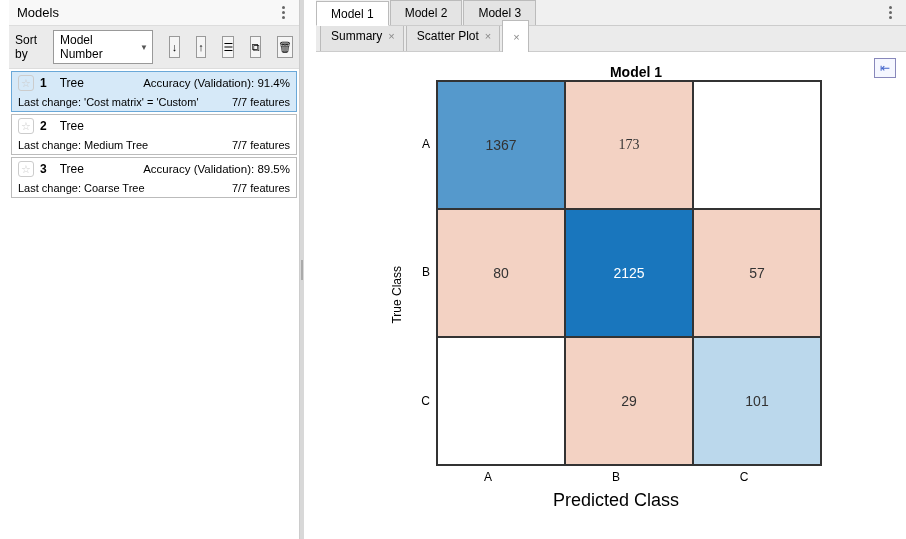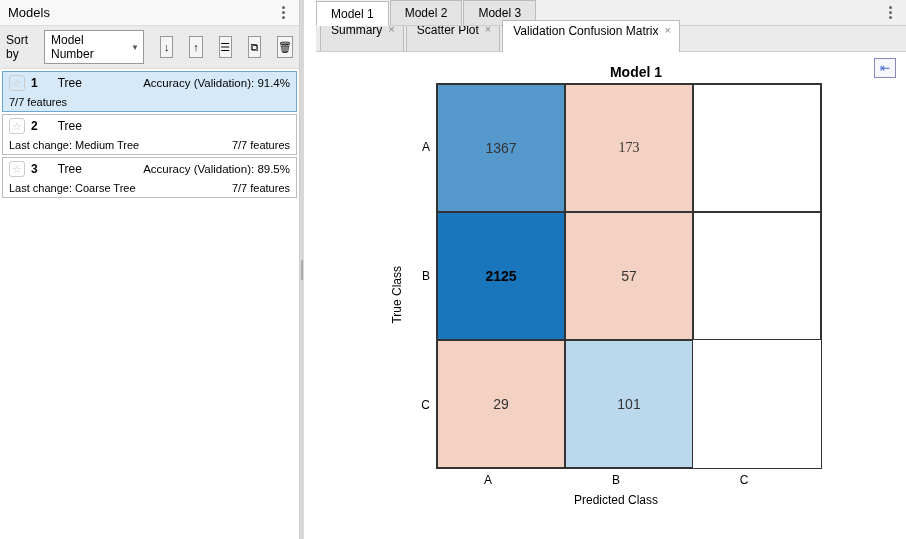--- a/index.html
+++ b/index.html
@@ -1,70 +1,70 @@
 <!DOCTYPE html>
 <html><head>
 <meta charset="utf-8">
 <style>
 * { box-sizing: border-box; margin: 0; padding: 0; font-family: Arial, Helvetica, sans-serif; }
 body { width: 906px; height: 539px; background: #f0f0f0; display: flex; overflow: hidden; font-size: 12px; }
 
 
-.left-pane { width: 300px; background: #fff; border-right: 1px solid #ccc; display: flex; flex-direction: column; }
+.left-pane { width: 300px; background: #fff; border-right: 1px solid #ccc; display: flex; flex-direction: column; padding-left: 9px; }
 .pane-header { display: flex; align-items: center; justify-content: space-between; padding: 4px 8px; border-bottom: 1px solid #ddd; background: #f8f8f8; height: 26px; }
 .pane-title { font-size: 13px; }
 .kebab { width: 16px; height: 16px; display: flex; flex-direction: column; justify-content: center; align-items: center; gap: 2px; cursor: pointer; }
 .kebab span { width: 3px; height: 3px; background: #666; border-radius: 50%; }
 
 .sort-row { display: flex; align-items: center; gap: 16px; padding: 4px 6px; border-bottom: 1px solid #ddd; background: #ebebeb; }
 .sort-label { font-size: 12px; }
 .sort-select { position: relative; border: 1px solid #999; background: #fff; padding: 2px 18px 2px 6px; font-size: 12px; min-width: 100px; cursor: pointer; }
 .sort-select::after { content: "▼"; font-size: 8px; position: absolute; right: 4px; top: 50%; transform: translateY(-50%); color: #555; }
 .tool-btn { width: 22px; height: 22px; border: 1px solid #999; background: #f5f5f5; display: flex; align-items: center; justify-content: center; cursor: pointer; font-size: 11px; }
 
 .model-list { flex: 1; overflow-y: auto; }
 .model-card { border: 1px solid #bbb; margin: 2px; background: #fff; }
 .model-card.selected { background: #d6e9f8; border: 1px solid #6aa8d8; }
 .model-row1 { display: flex; align-items: center; padding: 3px 6px; gap: 4px; }
 .model-row2 { display: flex; justify-content: space-between; padding: 2px 6px 3px 6px; font-size: 11px; }
 .star { width: 16px; height: 16px; display: inline-flex; align-items: center; justify-content: center; color: #ccc; border: 1px solid #ccc; border-radius: 3px; font-size: 11px; }
 .model-num { font-weight: bold; margin-left: 2px; }
-.model-type { margin-left: 16px; }
+.model-type { margin-left: 9px; }
 .accuracy { margin-left: auto; font-size: 11.5px; text-align: right; }
 .accuracy.boxed { border: 1px solid #333; padding: 1px 4px; background: #fff; }
 
 
 .right-pane { flex: 1; display: flex; flex-direction: column; background: #fff; padding-left: 12px; }
 .top-tabs { display: flex; align-items: center; background: #f0f0f0; border-bottom: 1px solid #ccc; height: 26px; position: relative; }
 .top-tab { padding: 4px 14px; border: 1px solid #bbb; border-bottom: none; background: #e4e4e4; font-size: 12px; margin-right: 1px; cursor: pointer; height: 25px; display: flex; align-items: center; }
 .top-tab.active { background: #fff; border-bottom: 1px solid #fff; position: relative; top: 1px; }
 .top-tabs .kebab { position: absolute; right: 8px; }
 
 .sub-tabs { display: flex; align-items: flex-end; background: #ebebeb; border-bottom: 1px solid #ccc; height: 26px; padding-left: 4px; }
-.sub-tab { padding: 3px 8px 3px 10px; border: 1px solid #bbb; background: #e4e4e4; font-size: 12px; margin-right: 2px; cursor: pointer; display: flex; align-items: flex-start; gap: 6px; height: 32px; border-bottom: none; }
+.sub-tab { padding: 3px 8px 3px 10px; border: 1px solid #bbb; background: #e4e4e4; font-size: 12px; margin-right: 2px; cursor: pointer; display: flex; align-items: center; gap: 6px; height: 32px; border-bottom: none; }
 .sub-tab.active { background: #fff; position: relative; top: 1px; }
 .sub-close { color: #888; font-size: 11px; cursor: pointer; }
 
 .chart-area { flex: 1; position: relative; padding: 10px 20px 10px 10px; }
 .toolbar-btn { position: absolute; top: 6px; right: 10px; width: 22px; height: 20px; border: 1px solid #88b; background: #f5f7ff; display: flex; align-items: center; justify-content: center; font-size: 12px; color: #4466cc; cursor: pointer; }
 
 .cm-title { text-align: center; font-weight: bold; font-size: 14px; margin-top: 2px; margin-left: 60px; }
 
 .cm-outer { display: flex; align-items: center; justify-content: center; height: 430px; }
 .y-axis-label { writing-mode: vertical-rl; transform: rotate(180deg); font-size: 12px; margin-right: 6px; }
 .cm-inner { display: flex; flex-direction: column; align-items: center; }
 .cm-with-ylabels { display: flex; align-items: stretch; }
 .y-ticks { display: flex; flex-direction: column; justify-content: space-around; margin-right: 6px; }
 .y-tick { height: 128px; display: flex; align-items: center; justify-content: flex-end; font-size: 12px; width: 20px; }
 
 .cm-grid { display: grid; grid-template-columns: repeat(3, 128px); grid-template-rows: repeat(3, 128px); border: 1px solid #333; }
 .cell { border: 1px solid #333; display: flex; align-items: center; justify-content: center; font-size: 14px; }
 .x-ticks { display: flex; margin-top: 4px; }
 .x-tick { width: 128px; text-align: center; font-size: 12px; }
-.x-axis-label { font-size: 12px; margin-top: 6px; }
+.x-axis-label { font-size: 18px; margin-top: 6px; }
 
 .splitter { width: 4px; background: #d8d8d8; cursor: col-resize; display: flex; align-items: center; justify-content: center; }
 .splitter::before { content: ""; width: 2px; height: 20px; background: #aaa; }
 </style>
 </head>
 <body>
 
 <div class="left-pane">
   <div class="pane-header">
     <span class="pane-title">Models</span>
@@ -95,20 +95,21 @@
   </div>
   <div class="model-list" id="model-list">
       <div class="model-card selected">
         <div class="model-row1">
           <span class="star">☆</span>
           <span class="model-num">1</span>
           <span class="model-type">Tree</span>
           <span class="accuracy">Accuracy (Validation): 91.4%</span>
         </div>
         <div class="model-row2">
+          <span>Last change: 'Cost matrix' = 'Custom'</span>
           <span>7/7 features</span>
         </div>
       </div>
       <div class="model-card">
         <div class="model-row1">
           <span class="star">☆</span>
           <span class="model-num">2</span>
           <span class="model-type">Tree</span>
         </div>
         <div class="model-row2">
@@ -147,21 +148,20 @@
   <div class="sub-tabs" id="sub-tabs">
       <div class="sub-tab">
         <span>Summary</span>
         <span class="sub-close">×</span>
       </div>
       <div class="sub-tab">
         <span>Scatter Plot</span>
         <span class="sub-close">×</span>
       </div>
       <div class="sub-tab active">
-        <span>Validation Confusion Matrix</span>
         <span class="sub-close">×</span>
       </div>
     </div>
   <div class="chart-area">
     <div class="toolbar-btn">
         <span>⇤</span>
       </div>
     <div class="cm-title">Model 1</div>
     <div class="cm-outer">
       <div class="y-axis-label">True Class</div>
@@ -169,21 +169,22 @@
         <div class="cm-with-ylabels">
           <div class="y-ticks" id="y-ticks">
               <div class="y-tick">A</div>
               <div class="y-tick">B</div>
               <div class="y-tick">C</div>
             </div>
           <div class="cm-grid" id="cm-grid">
               <div class="cell" style="background: rgb(85, 153, 204); color: rgb(51, 51, 51); font-weight: normal;">1367</div>
               <div class="cell" style="background: rgb(243, 210, 195); color: rgb(51, 51, 51); font-family: Liberation Serif, serif;">173</div>
               <div class="cell" style="background: rgb(255, 255, 255); color: rgb(51, 51, 51);"></div>
-              <div class="cell" style="background: rgb(25, 118, 189); color: #000000; font-weight: bold;">2125</div>
+              <div class="cell" style="background: rgb(243, 210, 195); color: rgb(51, 51, 51);">80</div>
+              <div class="cell" style="background: rgb(25, 118, 189); color: #ffffff; font-weight: normal;">2125</div>
               <div class="cell" style="background: rgb(243, 210, 195); color: rgb(51, 51, 51);">57</div>
               <div class="cell" style="background: rgb(255, 255, 255); color: rgb(51, 51, 51);"></div>
               <div class="cell" style="background: rgb(243, 210, 195); color: rgb(51, 51, 51);">29</div>
               <div class="cell" style="background: rgb(187, 216, 236); color: rgb(51, 51, 51);">101</div>
             </div>
         </div>
         <div class="x-ticks" id="x-ticks">
             <div class="x-tick">A</div>
             <div class="x-tick">B</div>
             <div class="x-tick">C</div>

